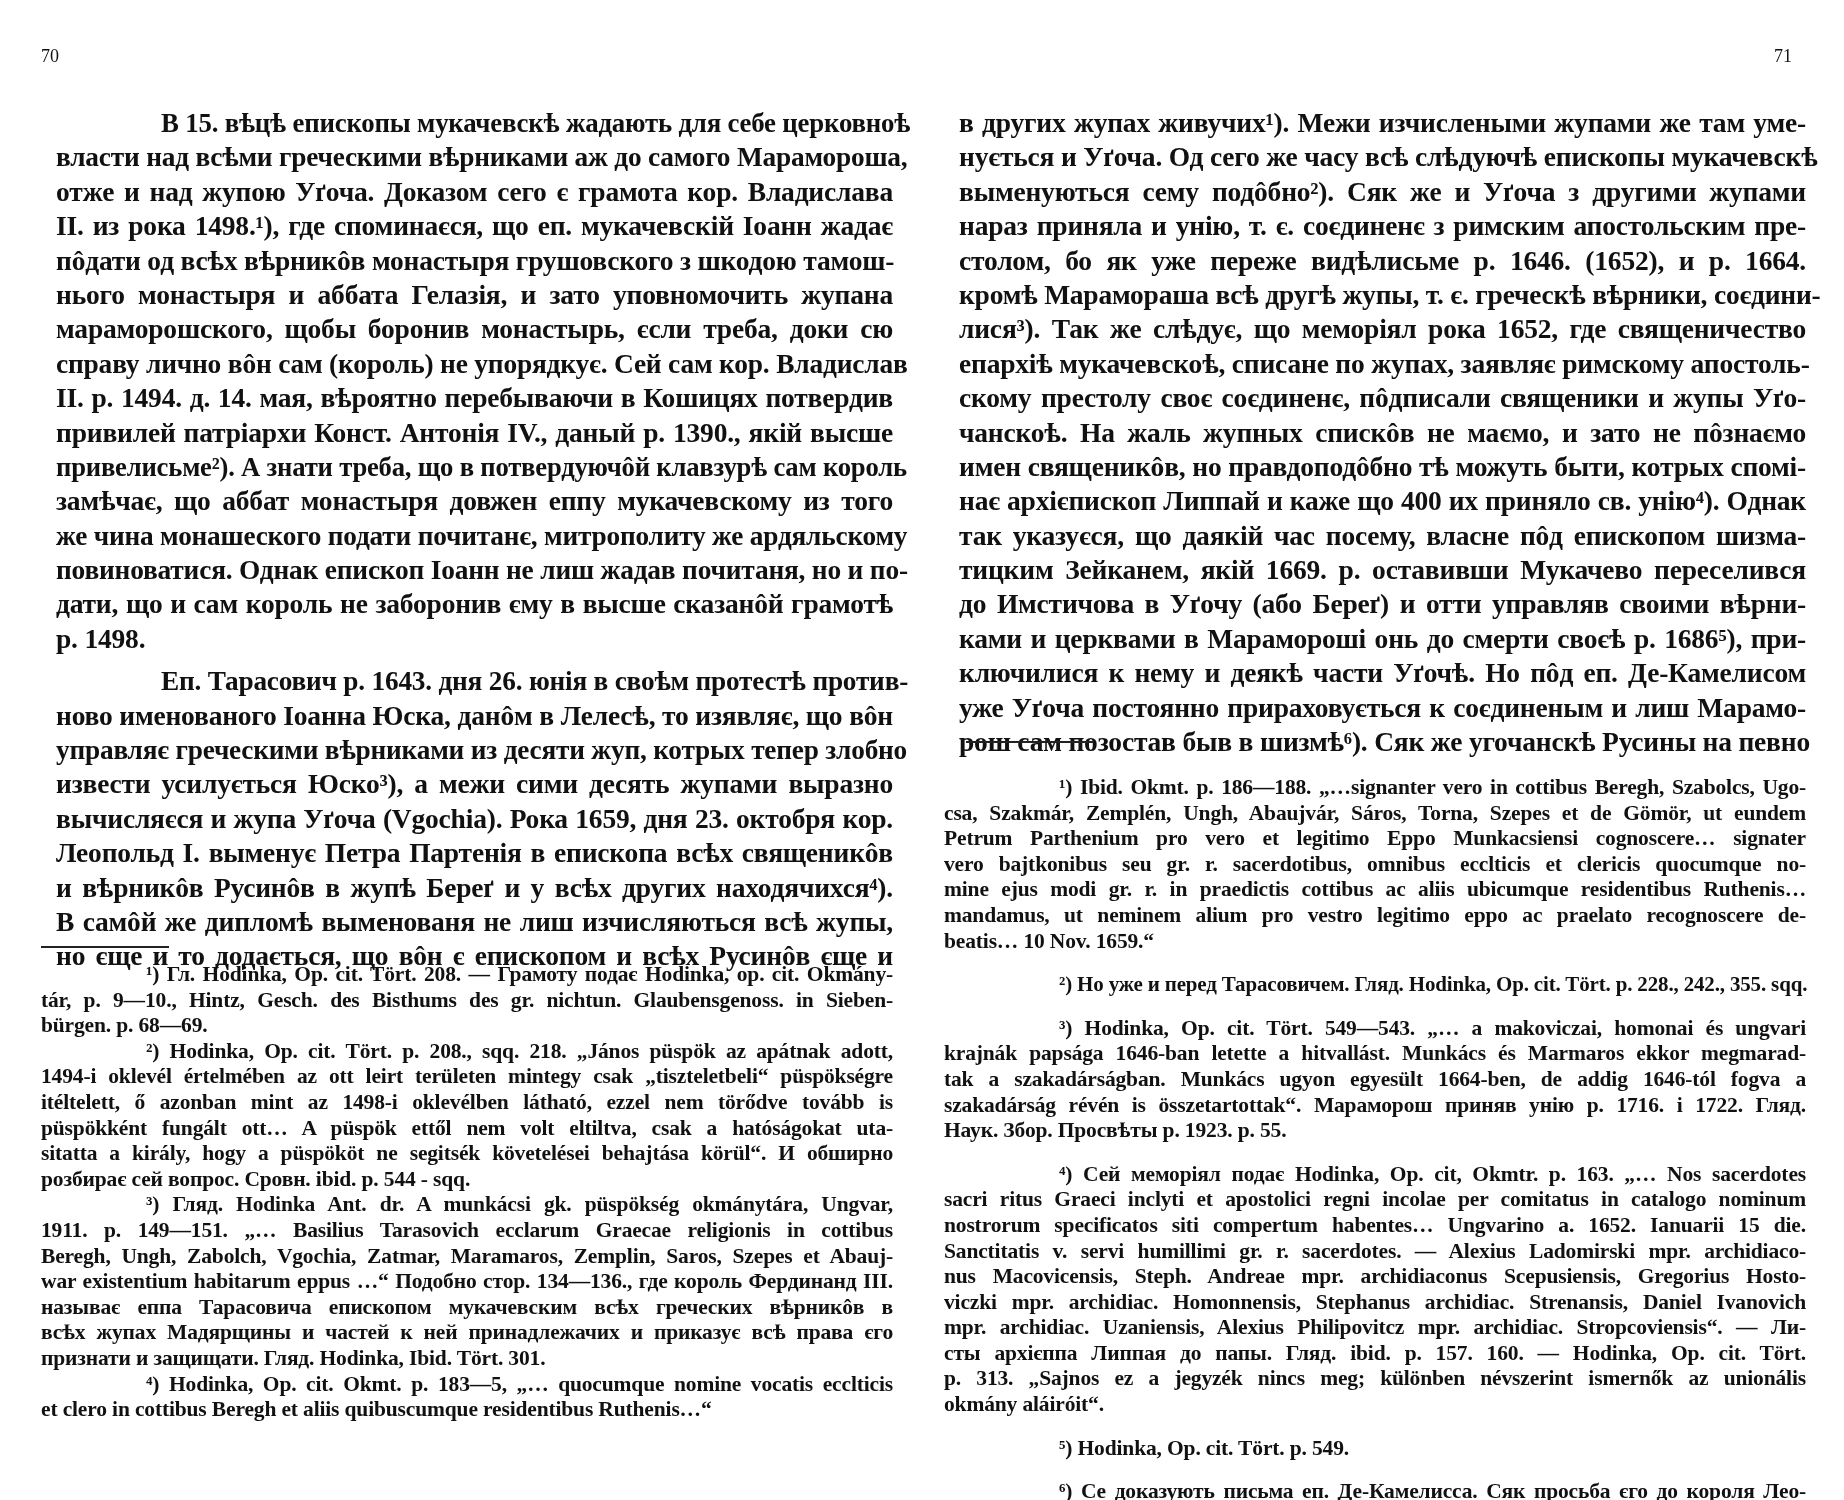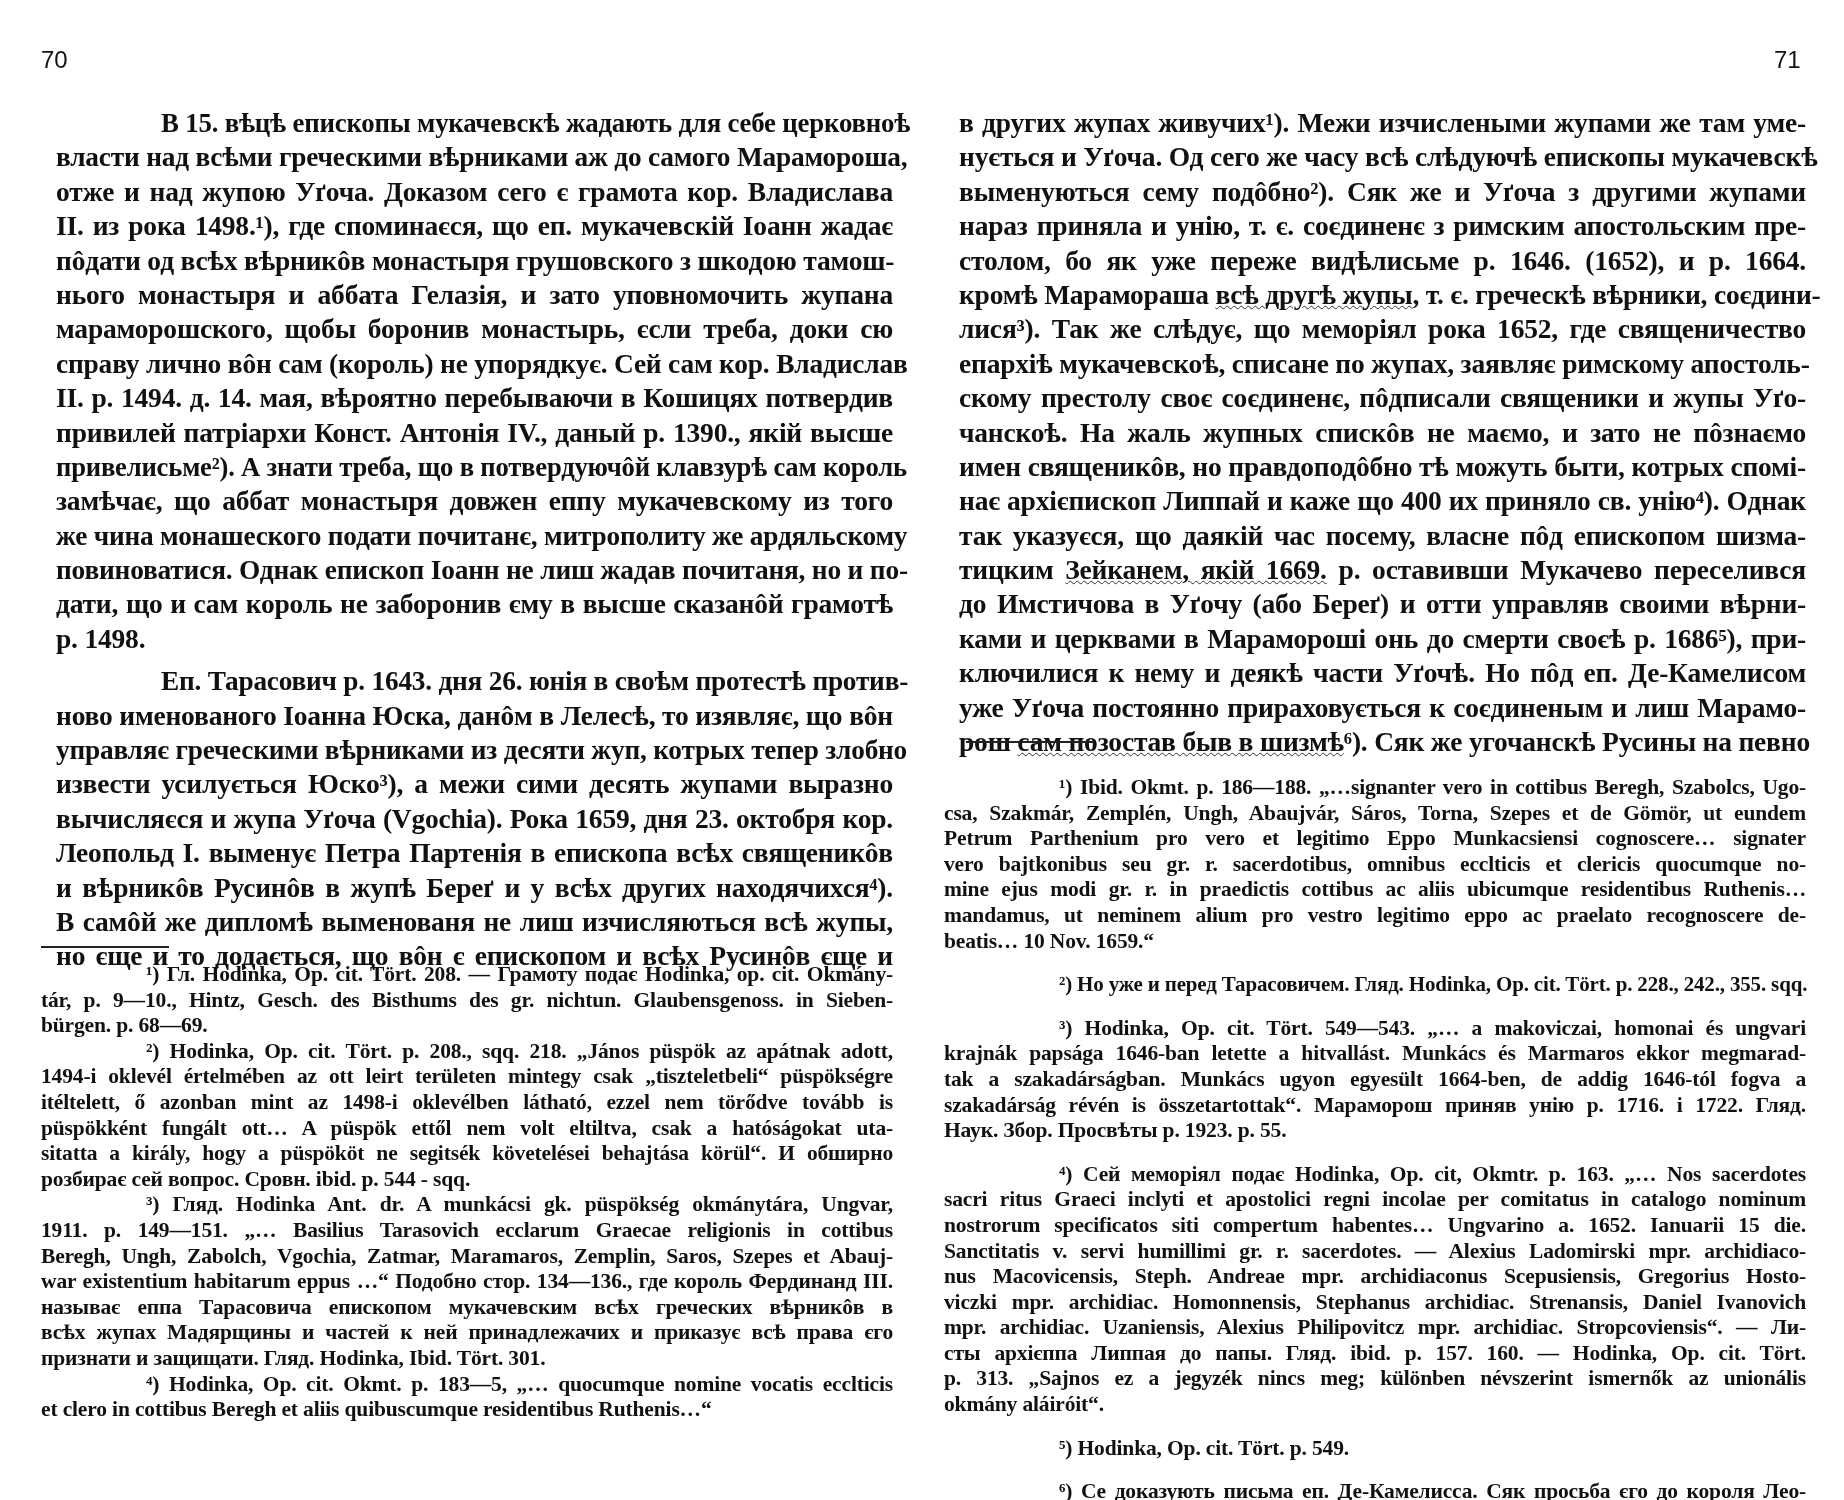--- a/index.html
+++ b/index.html
@@ -1,17 +1,17 @@
 <!DOCTYPE html>
 <html><head>
 <meta charset="utf-8">
 <style>
   html, body { margin: 0; padding: 0; background: #ffffff; }
   body { width: 1844px; height: 1500px; position: relative; overflow: hidden; color: #111; }
-  .page-num { position: absolute; top: 46px; font-family: Liberation Sans, sans-serif; font-size: 24px; color: #111; }
+  .page-num { position: absolute; top: 46px; font-family: Liberation Serif, serif; font-size: 18px; color: #111; }
   #pn-left { left: 41px; }
   #pn-right { left: 1774px; }
   .col { position: absolute; }
   #col-left { left: 41px; width: 852px; }
   #col-right { left: 944px; width: 862px; }
   .main { position: absolute; top: 106px; left: 0; right: 0; }
   .ln {
     font-family: "Liberation Serif", serif;
     font-size: 27.5px;
     height: 34.4px;
@@ -41,21 +41,21 @@
     white-space: nowrap;
     text-align: justify;
     text-align-last: justify;
     font-weight: bold;
     letter-spacing: -0.15px;
   }
   .fl.last { text-align-last: left; }
   .fl.indent { padding-left: 105px; }
   #fn-right .fl.indent { padding-left: 115px; margin-top: 18px; }
   #col-right .main .ln { padding-left: 0; }
-  .ul { text-decoration: underline; text-decoration-style: wavy; text-decoration-color: #333; text-decoration-thickness: 1px; }
+  .ul { text-decoration-style: wavy; text-decoration-color: #333; text-decoration-thickness: 1px; }
 </style>
 </head>
 <body>
 
 <div id="pn-left" class="page-num">70</div>
 <div id="pn-right" class="page-num">71</div>
 
 <div class="col" id="col-left">
   <div class="main" id="main-left">
       <div class="ln indent" style="font-size: 26.8385px;">В 15. вѣцѣ епископы мукачевскѣ жадають для себе церковноѣ</div>

